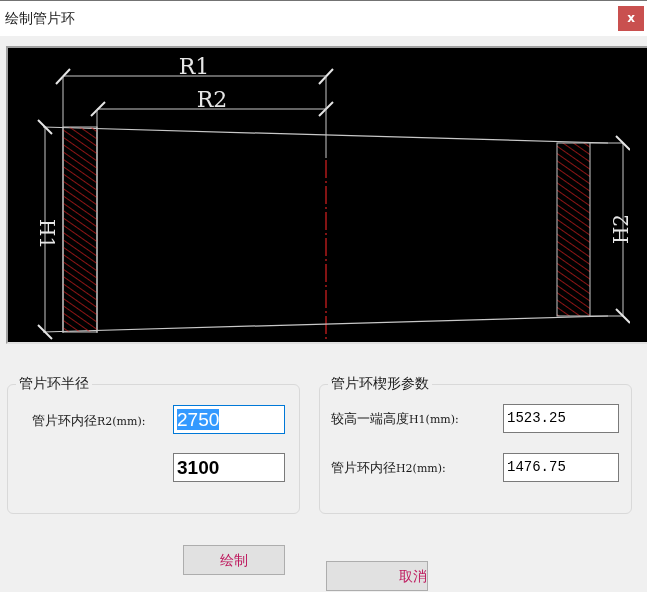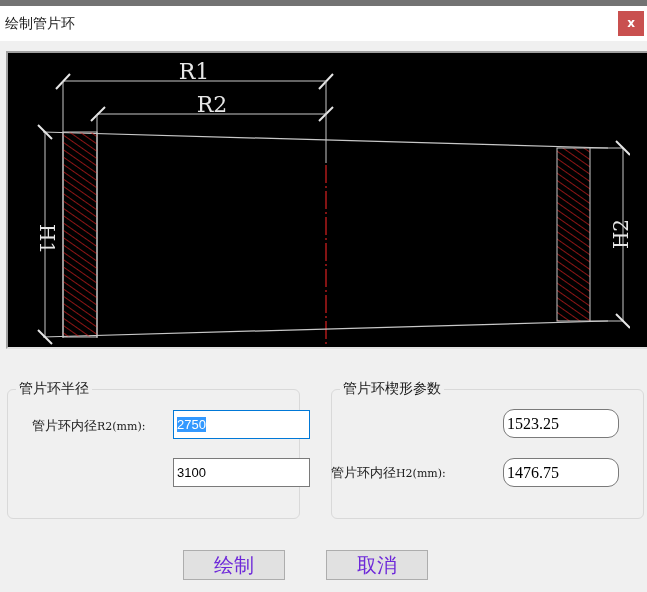--- a/index.html
+++ b/index.html
@@ -1,31 +1,31 @@
 <!DOCTYPE html>
 <html><head>
   <meta charset="utf-8">
   <style>
     * { box-sizing: border-box; margin: 0; padding: 0; }
     html, body { width: 647px; height: 592px; overflow: hidden; background: #f0f0f0; font-family: "DejaVu Sans", sans-serif; }
-    .window { position: relative; width: 647px; height: 592px; background: #f0f0f0; border-top: 6px solid #737373; }
+    .window { position: relative; width: 647px; height: 592px; background: #f0f0f0; border-top: 1px solid #737373; }
     .titlebar { position: absolute; left: 0; top: 0; width: 647px; height: 35px; background: #ffffff; }
     .title { position: absolute; left: 5px; top: 9px; font-size: 14px; color: #1a1a1a; letter-spacing: 0px; }
     .close-btn { position: absolute; left: 618px; top: 5px; width: 26px; height: 25px; background: #c9504f; color: #fff; font-size: 12px; font-weight: bold; text-align: center; line-height: 24px; }
     .canvas-box { position: absolute; left: 6px; top: 45px; width: 646px; height: 298px; background: #000; border: 2px solid #a0a0a0; border-right-color: #e0e0e0; border-bottom-color: #e0e0e0; }
     .canvas-box svg { position: absolute; left: 0; top: 0; }
     .group { position: absolute; border: 1px solid #d9d9d9; border-radius: 6px; }
     .group-legend { position: absolute; top: -10px; left: 8px; background: #f0f0f0; padding: 0 3px; font-size: 14px; color: #1a1a1a; }
     .field-label { position: absolute; font-size: 13px; color: #1a1a1a; white-space: nowrap; }
     .field-label .lat { font-family: "DejaVu Serif", serif; font-size: 11px; }
-    .field-input { position: absolute; width: 137px; height: 29px; background: #fff; border: 1px solid #7a7a7a; font-family: "Liberation Sans", sans-serif; font-size: 13px; padding: 0 3px; line-height: 27px; color: #000; }
+    .field-input { position: absolute; width: 112px; height: 29px; background: #fff; border: 1px solid #7a7a7a; font-family: "Liberation Sans", sans-serif; font-size: 19px; padding: 0 3px; line-height: 27px; color: #000; }
     .field-input.focused { border-color: #0078d7; }
     .field-input .sel { background: #3399ff; color: #fff; }
-    .field-input.mono { font-family: Liberation Serif, serif; font-size: 16px; border-radius: 11px; }
-    .btn { position: absolute; width: 102px; height: 30px; background: #e1e1e1; border: 1px solid #adadad; font-size: 20px; color: #6d28d9; text-align: center; line-height: 28px; }
+    .field-input.mono { font-family: Liberation Mono, monospace; font-size: 14px; }
+    .btn { position: absolute; width: 102px; height: 30px; background: #e1e1e1; border: 1px solid #adadad; font-size: 14px; color: #be185d; text-align: center; line-height: 28px; }
   </style>
 </head>
 <body>
 
 <div class="window">
   <div class="titlebar">
     <span class="title">绘制管片环</span>
     <div class="close-btn">
       <span>x</span>
     </div>
@@ -86,32 +86,35 @@
 
   <div class="group" style="left:7px; top:383px; width:293px; height:130px;">
     <span class="group-legend">管片环半径</span>
   </div>
   <div class="field-label" style="left:32px; top:411px;">
     <span>管片环内径</span><span class="lat">R2(mm):</span>
   </div>
   <div class="field-input focused" style="left:173px; top:404px;">
     <span class="sel">2750</span>
   </div>
-  <div class="field-input" style="left:173px; top:452px;">
+  <div class="field-input" style="left:173px; top:452px;font-weight:bold;">
     <span>3100</span>
   </div>
 
-  <div class="group" style="left:331px; top:383px; width:313px; height:130px;text-align:center;">
+  <div class="group" style="left:319px; top:383px; width:313px; height:130px;text-align:center;">
     <span class="group-legend">管片环楔形参数</span>
+  </div>
+  <div class="field-label" style="left:331px; top:409px;">
+    <span>较高一端高度</span><span class="lat">H1(mm):</span>
   </div>
   <div class="field-input mono" style="left:503px; top:403px; width:116px;">
     <span>1523.25</span>
   </div>
   <div class="field-label" style="left:331px; top:458px;">
     <span>管片环内径</span><span class="lat">H2(mm):</span>
   </div>
   <div class="field-input mono" style="left:503px; top:452px; width:116px;">
     <span>1476.75</span>
   </div>
 
   <div class="btn" style="left:183px; top:544px;">绘制</div>
-  <div class="btn" style="left:326px; top:544px;">取消</div>
+  <div class="btn" style="left:326px; top:560px;text-align:right;">取消</div>
 </div>
 
 </body></html>

